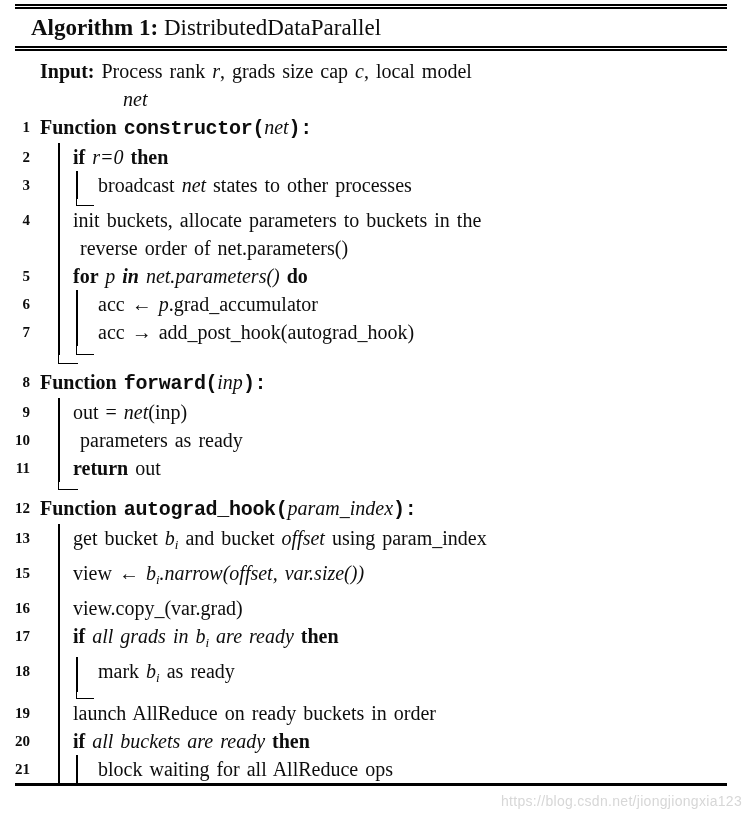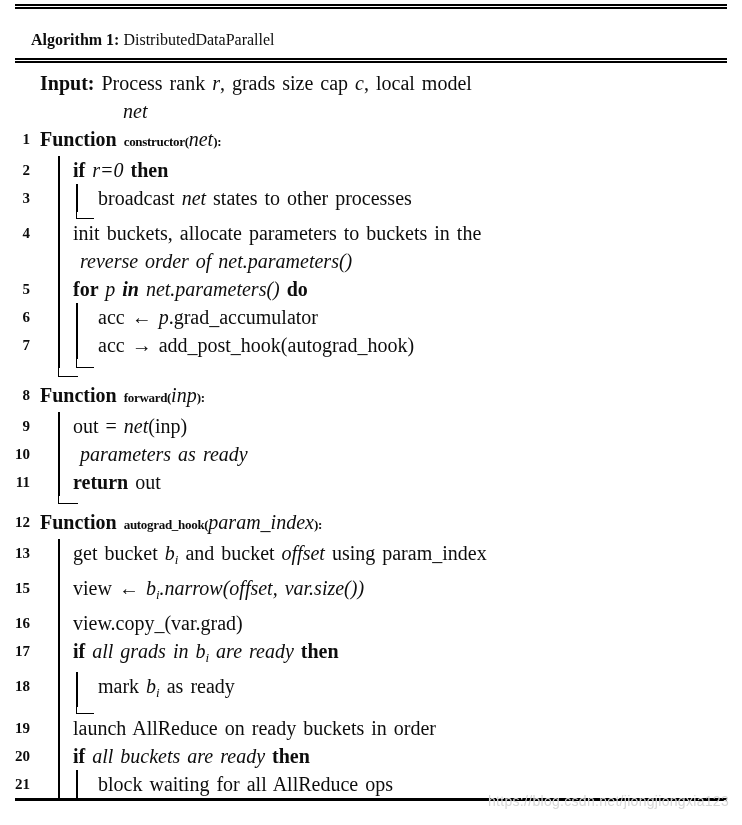--- a/index.html
+++ b/index.html
@@ -1,44 +1,44 @@
 <!DOCTYPE html>
 <html><head>
 <meta charset="utf-8">
 <style>
   html,body{margin:0;padding:0;background:#ffffff;}
   .page{position:relative;width:742px;height:825px;background:#fff;overflow:hidden;
         font-family:"Liberation Serif", serif;color:#0d0d0d;}
   .algo{position:absolute;left:15px;right:15px;top:4px;
         border-top:5px double #000;border-bottom:3px solid #000;}
-  .cap{border-bottom:5px double #000;padding:17px 0 4px 16px;
-       font-size:16px;line-height:24px;white-space:nowrap;}
+  .cap{border-bottom:5px double #000;padding:5px 0 4px 16px;
+       font-size:23px;line-height:24px;white-space:nowrap;}
   .body{padding:6px 0 0 25px;position:relative;}
   .row{position:relative;min-height:28px;font-size:20px;line-height:28px;
        word-spacing:2px;white-space:nowrap;}
   .num{position:absolute;left:-32px;top:0;width:22px;text-align:right;
        font-weight:bold;font-size:15px;line-height:28px;word-spacing:0;}
   .txt{display:block;line-height:28px;}
   .lvl1 > .txt{padding-left:33px;}
   .lvl2 > .txt{padding-left:58px;}
-  .txt.c1{padding-left:40px;font-style:italic;}
+  .txt.c1{padding-left:40px;}
   .inp .txt.ci{padding-left:83px;}
   
   .v1,.v2{position:absolute;top:0;bottom:0;width:1.5px;background:#000;}
   .v1{left:18px;} .v2{left:36px;}
   .sp{position:relative;}
   .f1,.f2{background:transparent;border-left:1.5px solid #000;border-bottom:1.5px solid #000;}
   .f1{width:19px;} .f2{width:17px;}
   .gap{height:4px;}
   
   .s-r{} .s-b{font-weight:700;} .s-i{font-style:italic;}
   .s-bi{font-weight:700;font-style:italic;font-family:Liberation Serif, serif;}
-  .s-m{font-family:Liberation Serif, serif;font-weight:700;font-size:13px;letter-spacing:-0.3px;}
+  .s-m{font-family:Liberation Mono, monospace;font-weight:700;font-size:20px;letter-spacing:-0.3px;}
   .s-s{font-style:italic;font-size:13px;vertical-align:-4px;}
-  .watermark{position:absolute;right:13px;top:793px;color:#d7d7d7;
+  .watermark{position:absolute;right:0;top:793px;color:#d7d7d7;
              font-family:"Liberation Sans", sans-serif;font-size:14px;letter-spacing:0.3px;}
 </style>
 </head>
 <body>
 
 <div class="page">
   <div class="algo">
 
     <div class="cap">
       <span class="txt"><span class="s-b">Algorithm 1:</span><span class="s-r"> DistributedDataParallel</span></span>

